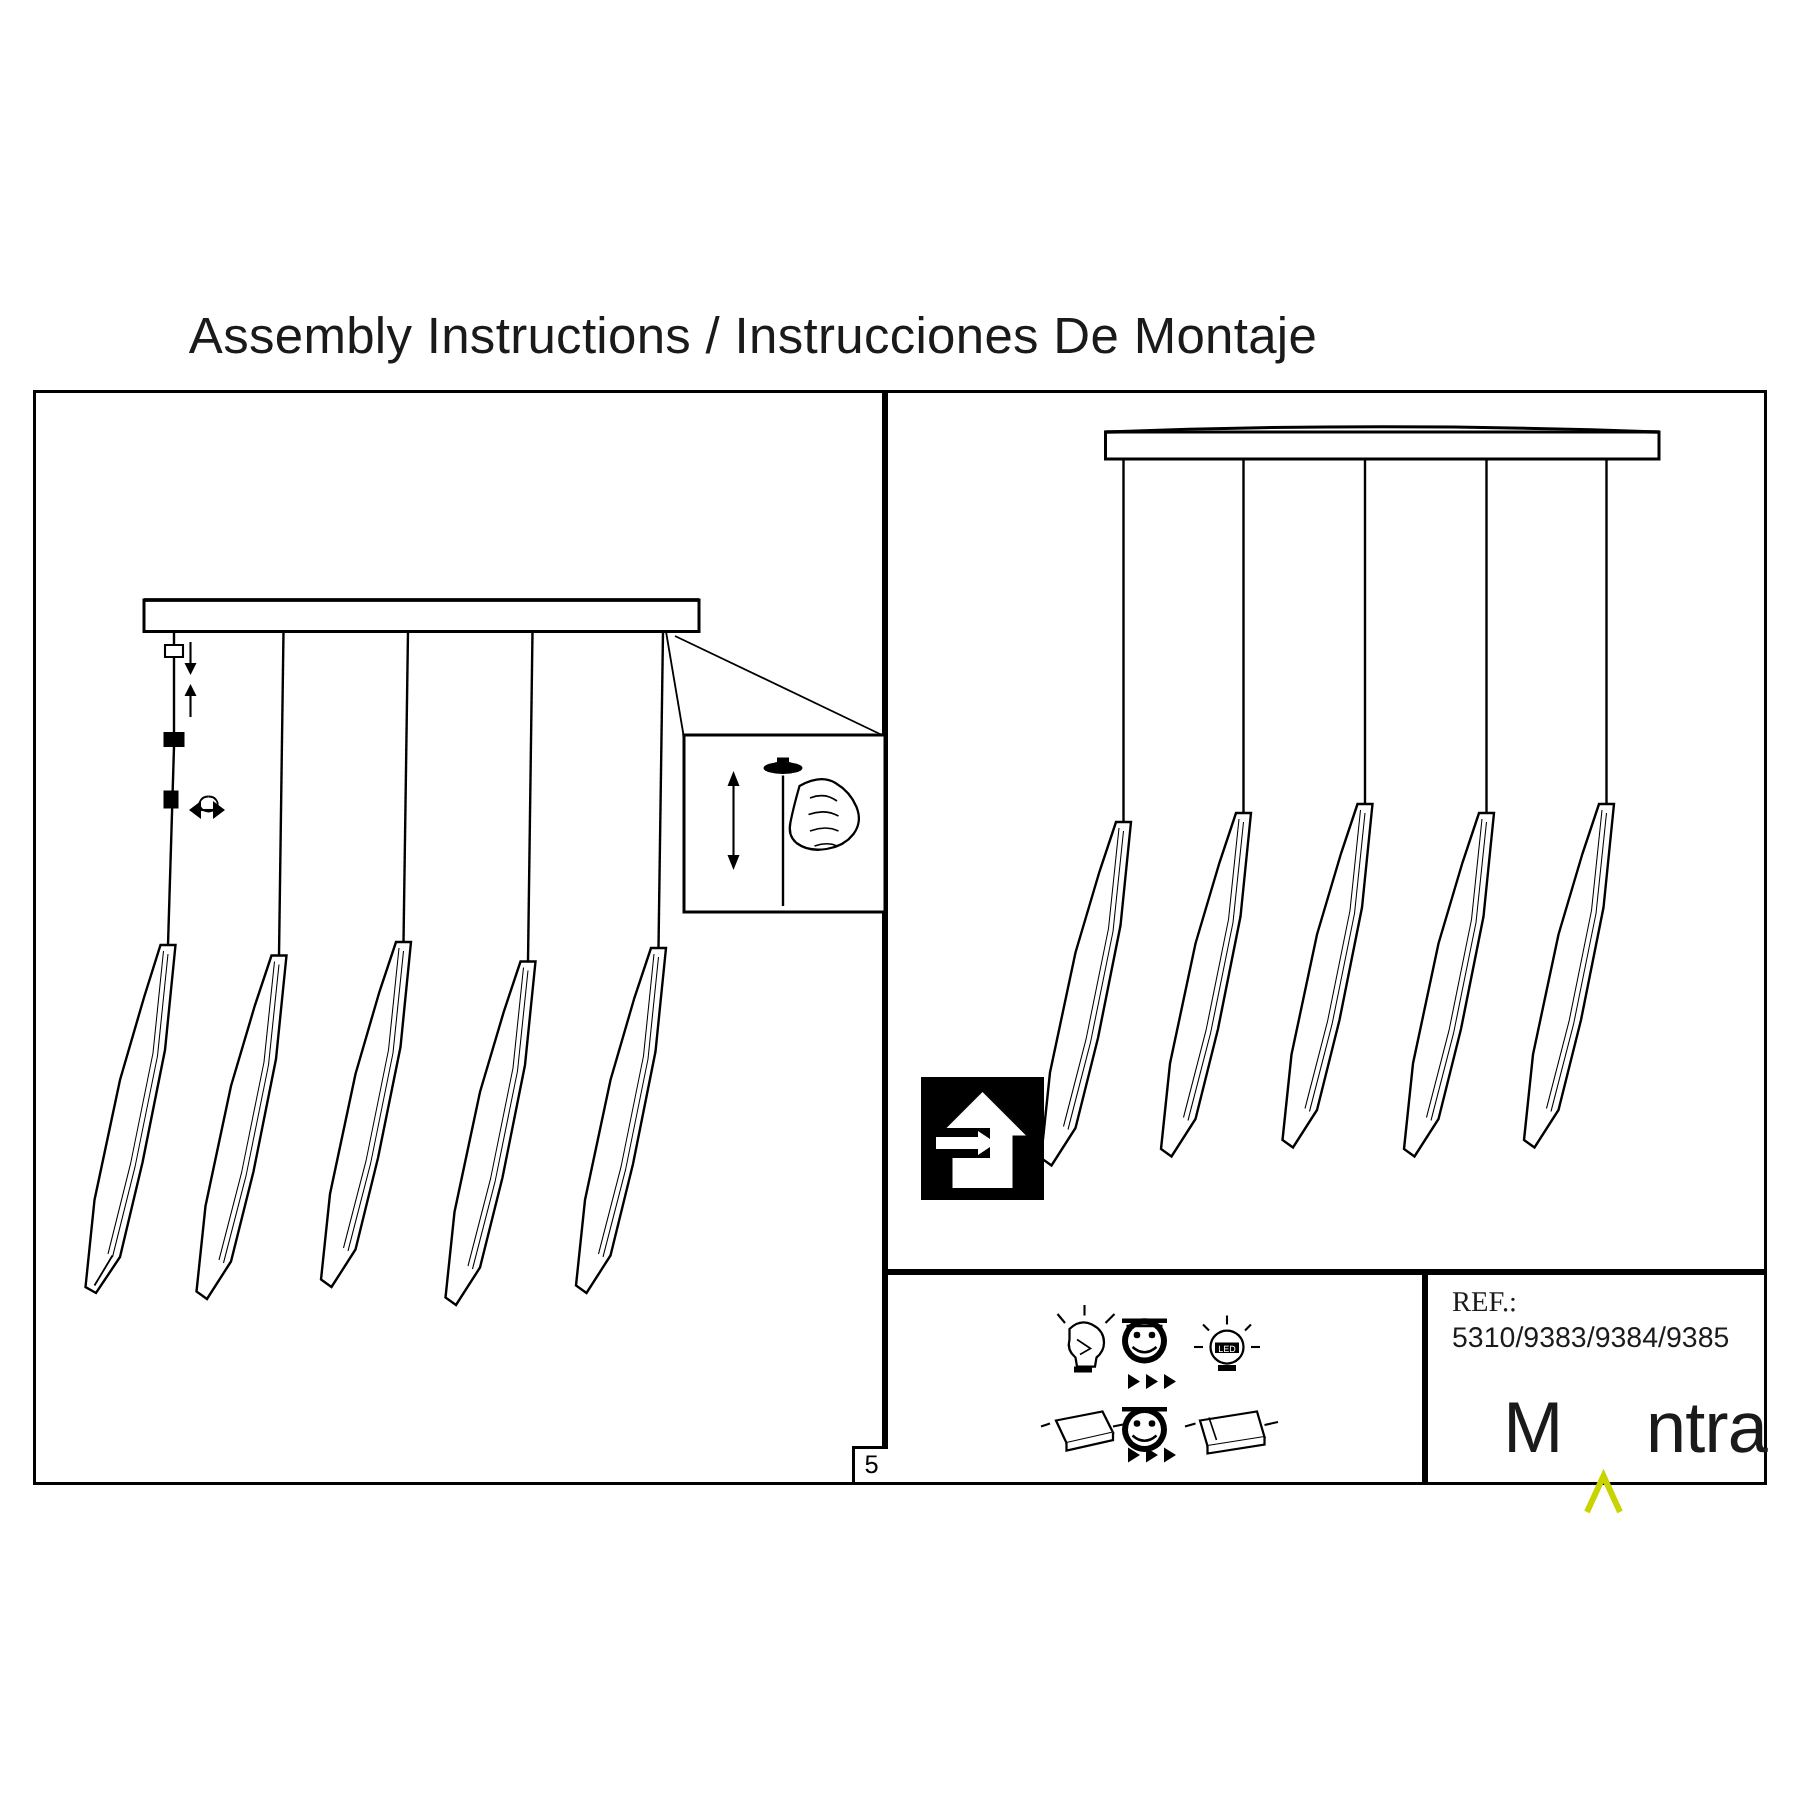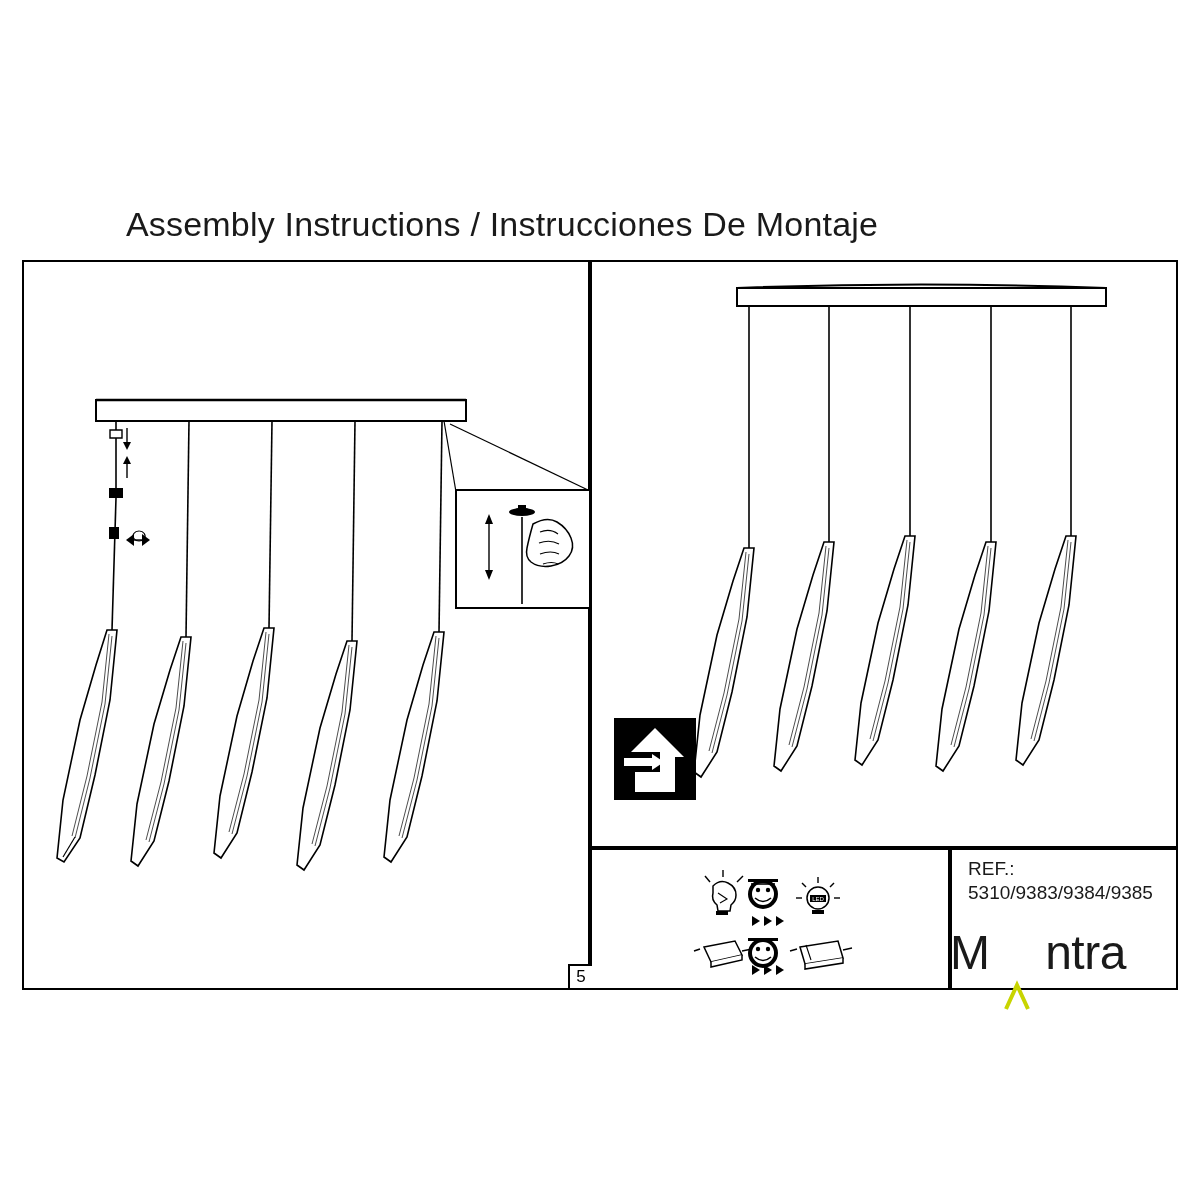--- a/index.html
+++ b/index.html
@@ -40,33 +40,33 @@
     border-right: none;
     font-size: 17px;
     line-height: 22px;
     text-align: center;
     color: #000;
     background: #fff;
   }
   #ref-label {
     position: absolute;
     left: 968px; top: 858px;
-    font-size: 19px; color: #1a1a1a;
+    font-size: 19px; color: #1a1a1a; font-family: Liberation Serif, serif;
   }
   #ref-value {
     position: absolute;
     left: 968px; top: 882px;
     font-size: 19px; color: #1a1a1a;
     white-space: nowrap;
   }
   #brand {
     position: absolute;
     left: 950px; top: 925px;
     width: 228px;
-    text-align: left;
+    text-align: right;
     font-size: 48px;
     color: #1a1a1a;
     letter-spacing: -0.5px;
   }
   #brand .m-a {
     display: inline-block;
     position: relative;
     width: 30px;
   }
   #brand .m-a svg { position: absolute; left: 0; top: 6px; }

